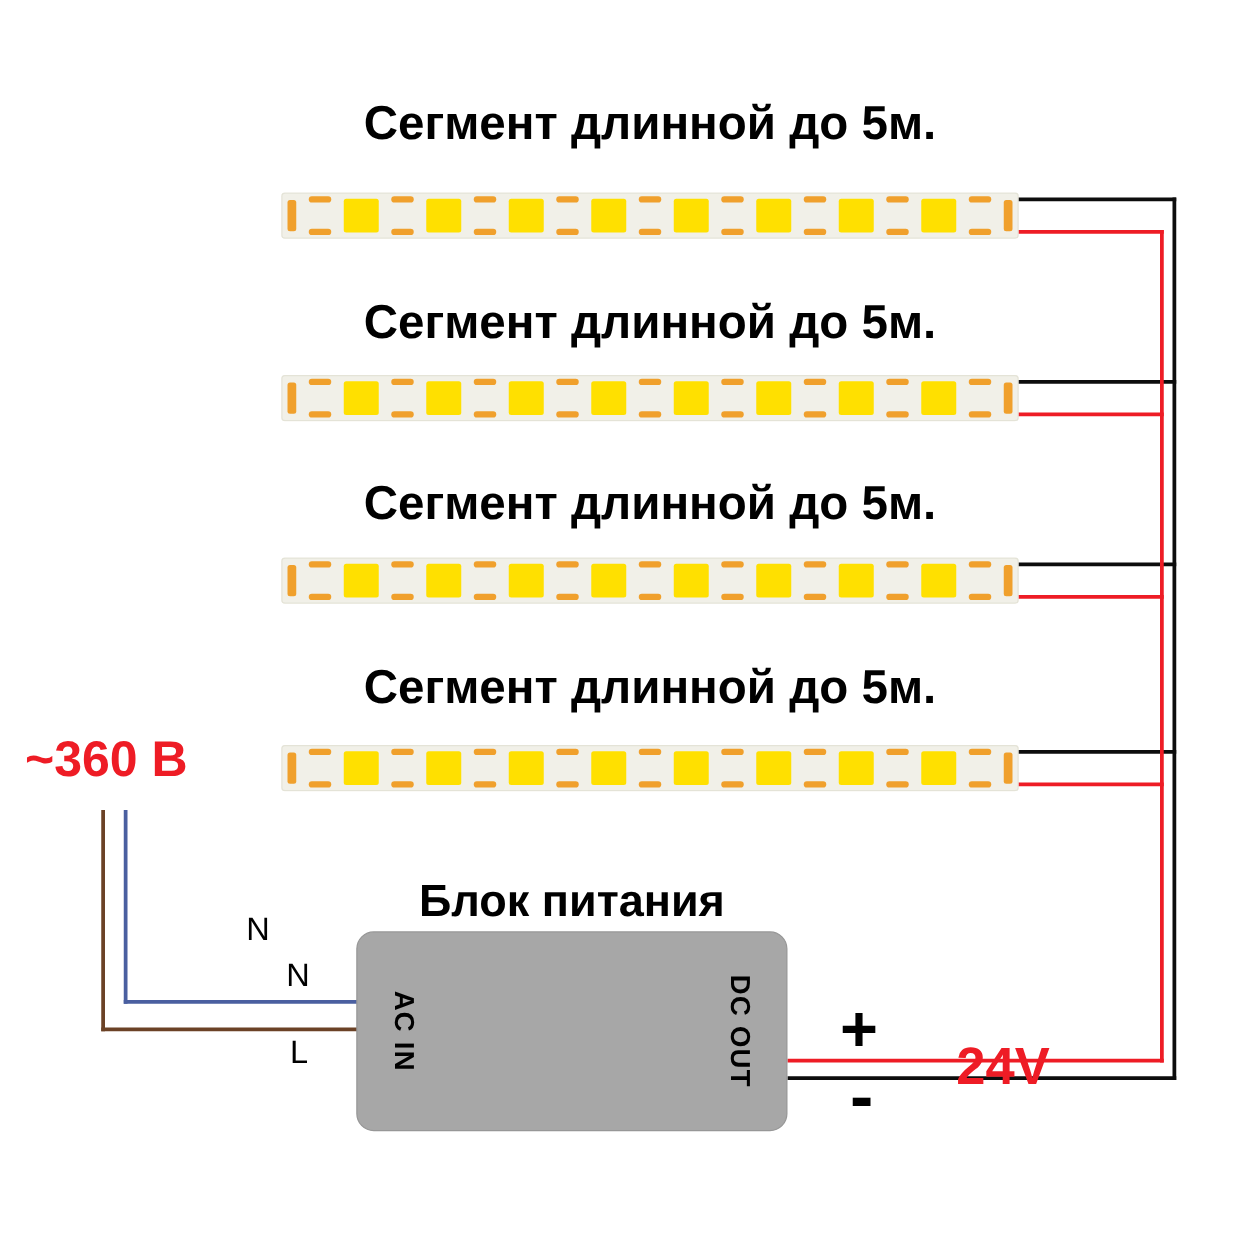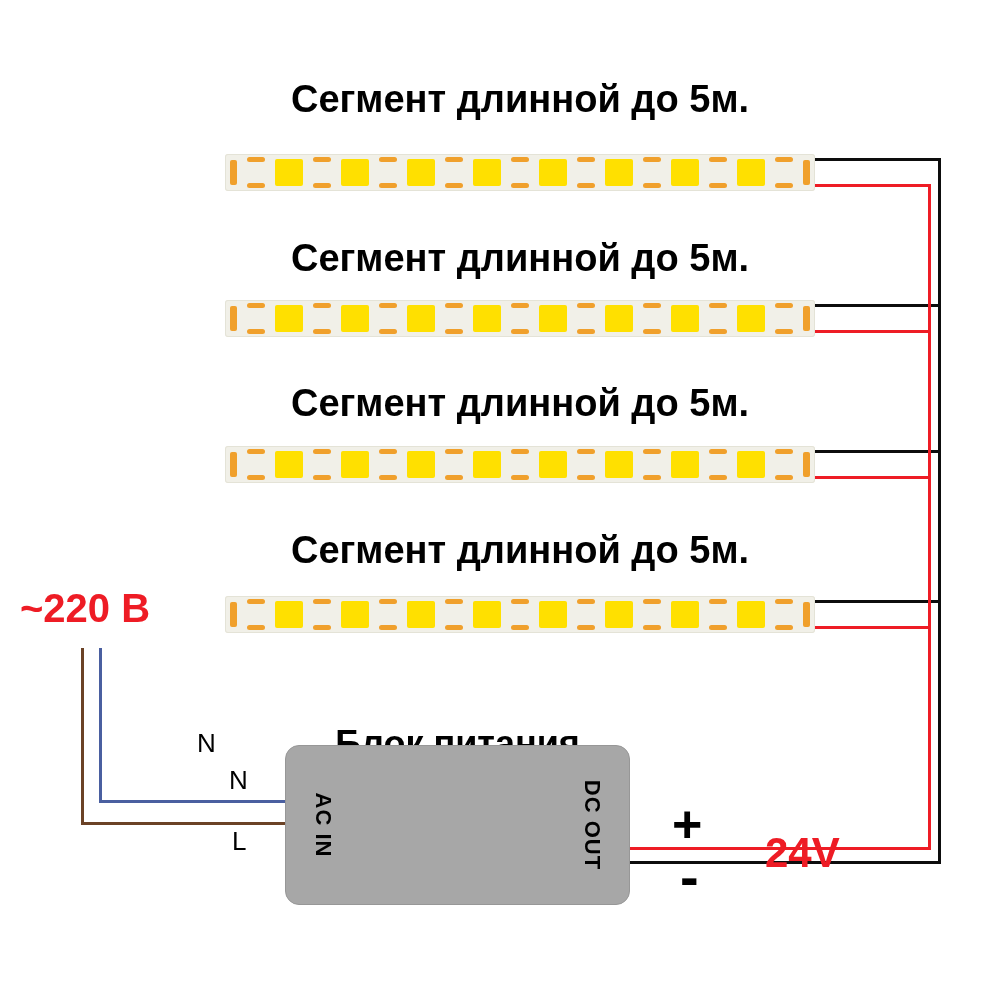--- a/index.html
+++ b/index.html
@@ -37,21 +37,21 @@
          background:var(--psu-gray); border:1px solid #979797; border-radius:14px; }
   .psu-port { position:absolute; top:50%; transform:translateY(-50%);
               writing-mode:vertical-rl; font-weight:700; font-size:22px;
               letter-spacing:1px; color:#000; white-space:nowrap; }
   .ac { left:24px; }
   .dc { right:24px; }
 
   
   .lbl { position:absolute; white-space:nowrap; }
   .psu-title { left:285px; top:700px; width:345px; text-align:center;
-               font-size:36px; font-weight:700;margin-top:23px; }
+               font-size:36px; font-weight:700; }
   .mains-v  { left:20px; top:586px; font-size:40px; font-weight:700; color:var(--red); }
   .n1 { left:197px; top:728px; font-size:26px; }
   .n2 { left:229px; top:765px; font-size:26px; }
   .l1 { left:232px; top:826px; font-size:26px; }
   .plus  { left:672px; top:794px; font-size:52px; font-weight:700; }
   .minus { left:680px; top:844px; font-size:56px; font-weight:700; }
   .volt  { left:765px; top:797px; font-size:42px; font-weight:700; color:var(--red);margin-top:32px; }
 </style>
 </head>
 <body>
@@ -280,21 +280,21 @@
   <div class="wire wh c-blue" style="left:99px; top:800px; width:188px;"></div>
   <div class="wire wv c-brown" style="left:81px; top:648px; height:177px;"></div>
   <div class="wire wh c-brown" style="left:81px; top:822px; width:206px;"></div>
 
   <div class="lbl psu-title">Блок питания</div>
   <div class="psu">
     <div class="psu-port ac">AC IN</div>
     <div class="psu-port dc">DC OUT</div>
   </div>
 
-  <div class="lbl mains-v">~220 В</div>
+  <div class="lbl mains-v">~360 В</div>
   <div class="lbl n1">N</div>
   <div class="lbl n2">N</div>
   <div class="lbl l1">L</div>
   <div class="lbl plus">+</div>
   <div class="lbl minus">-</div>
   <div class="lbl volt">24V</div>
 
 </div>
 
 </body></html>

